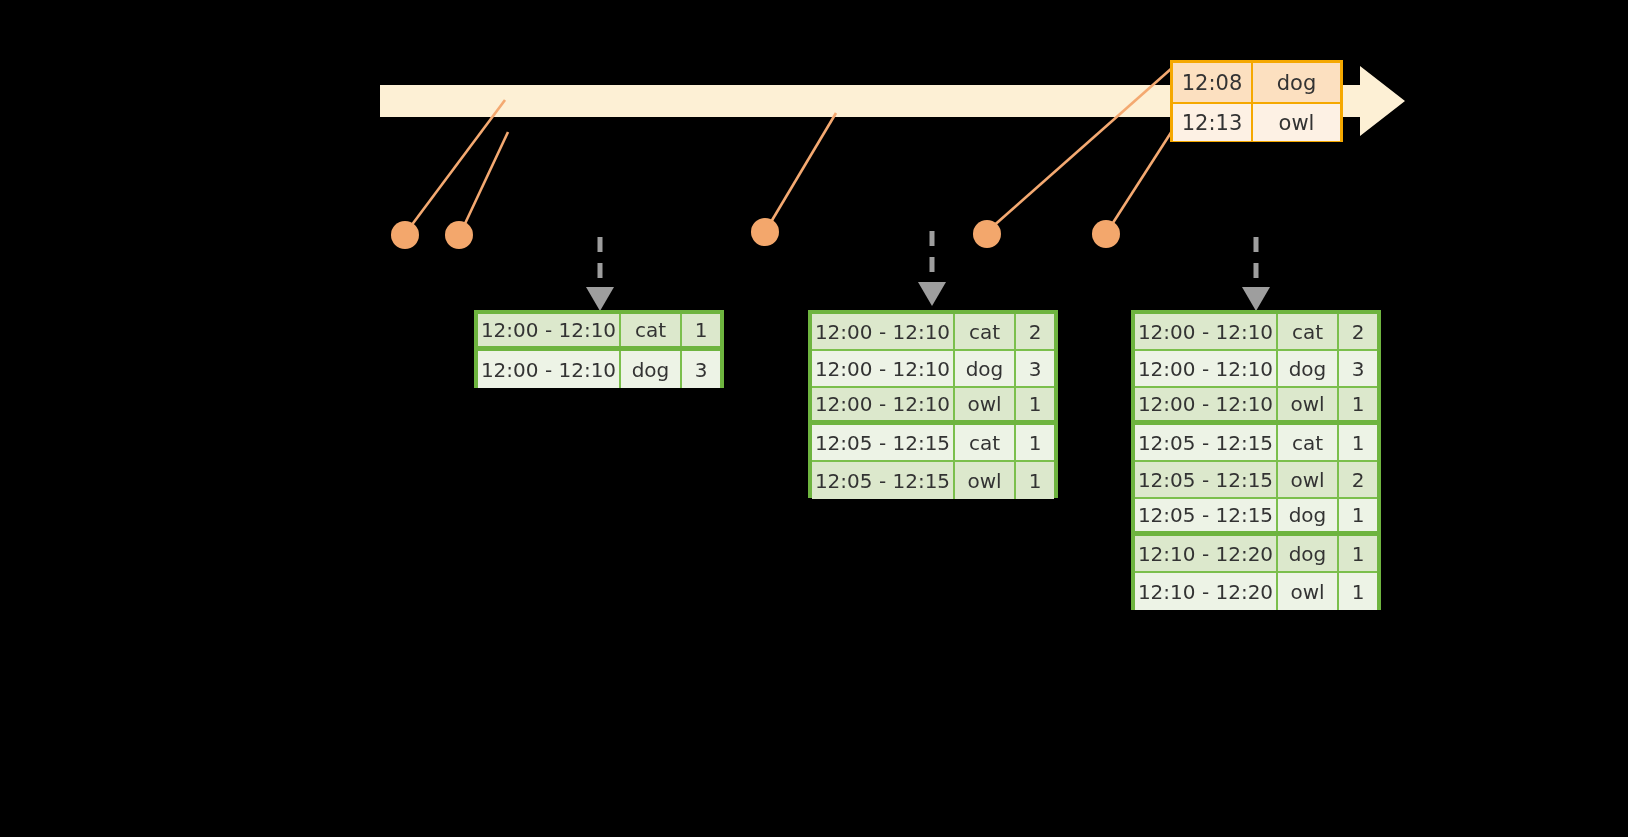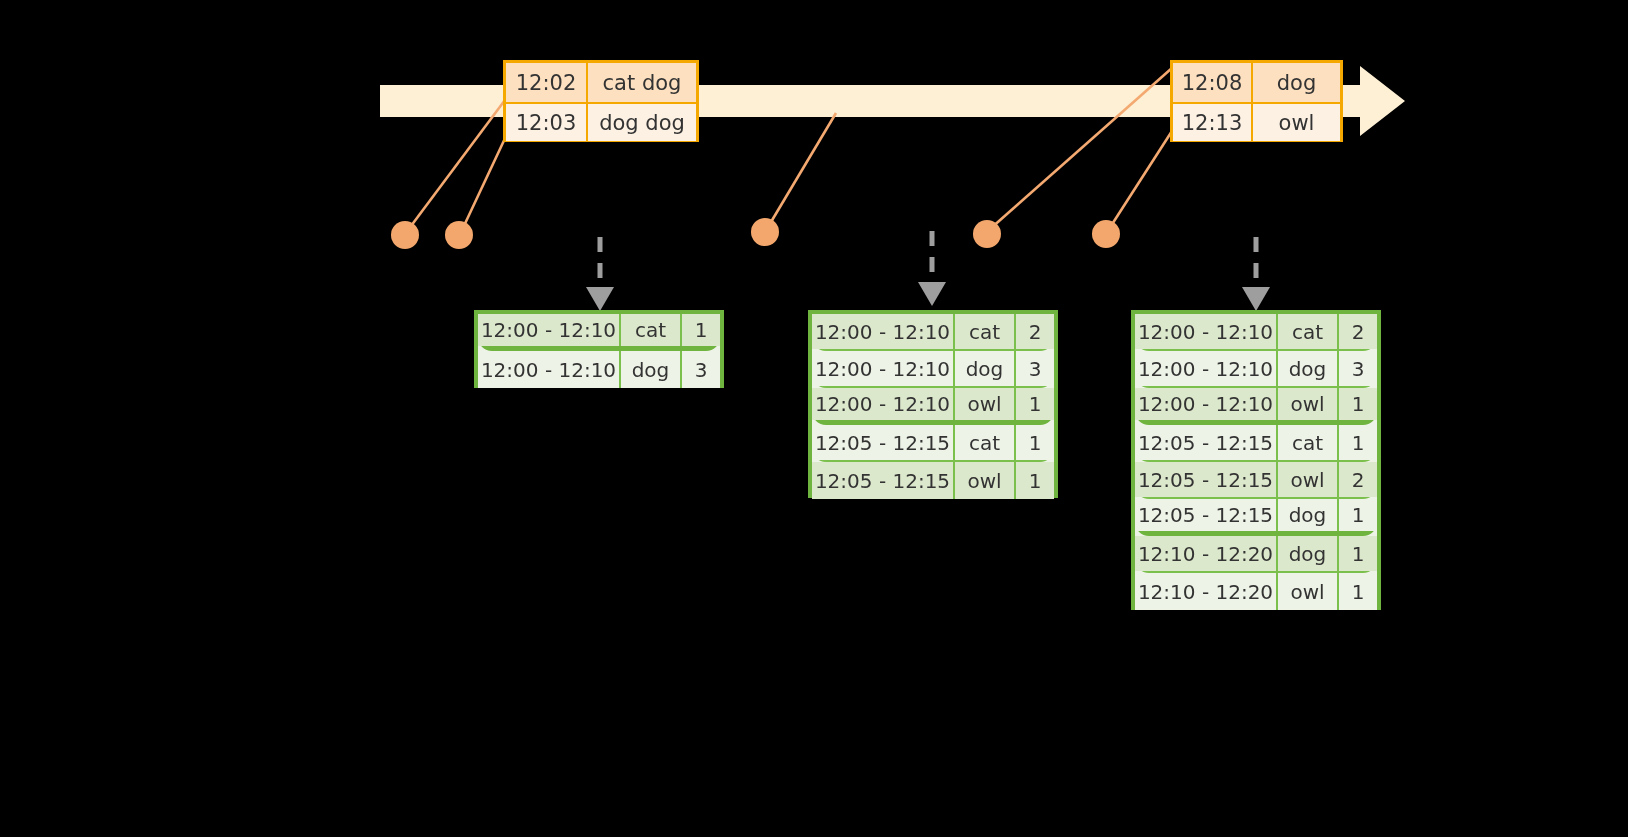--- a/index.html
+++ b/index.html
@@ -61,21 +61,20 @@
     position: absolute;
     border: 4px solid #6EB43F;
     box-sizing: border-box;
     background: #EDF3E6;
   }
   .res-row {
     display: flex;
     height: 37px;
     box-sizing: border-box;
     border-bottom: 2px solid #7BBF4C;
-    border-radius: 14px;
   }
   .res-row:last-child { border-bottom: none; }
   .res-row.grp-end { border-bottom: 5px solid #6EB43F; }
   .res-row.tone-a .res-cell { background: #DCE8CC; }
   .res-row.tone-b .res-cell { background: #EDF3E6; }
   .res-cell {
     display: flex;
     align-items: center;
     justify-content: center;
     font-size: 20px;
@@ -116,30 +115,20 @@
       <line x1="932" y1="231" x2="932" y2="280"></line>
       <line x1="1256" y1="237" x2="1256" y2="285"></line>
     </g>
     <g fill="#9E9E9E">
       <path d="M 586 287 L 614 287 L 600 311 Z"></path>
       <path d="M 918 282 L 946 282 L 932 306 Z"></path>
       <path d="M 1242 287 L 1270 287 L 1256 311 Z"></path>
     </g>
   </svg>
 
-  <div class="evt-group" style="left:503px; top:60px; width:196px; height:82px;">
-    <div class="evt-row shade-a">
-      <div class="evt-cell time" style="width:82px;">12:02</div>
-      <div class="evt-cell words" style="width:108px;">cat dog</div>
-    </div>
-    <div class="evt-row shade-b">
-      <div class="evt-cell time" style="width:82px;">12:03</div>
-      <div class="evt-cell words" style="width:108px;">dog dog</div>
-    </div>
-  </div>
 
 
   <div class="evt-group" style="left:1170px; top:60px; width:173px; height:82px;">
     <div class="evt-row shade-a">
       <div class="evt-cell time" style="width:80px;">12:08</div>
       <div class="evt-cell words" style="width:87px;">dog</div>
     </div>
     <div class="evt-row shade-b">
       <div class="evt-cell time" style="width:80px;text-align:center;">12:13</div>
       <div class="evt-cell words" style="width:87px;">owl</div>

